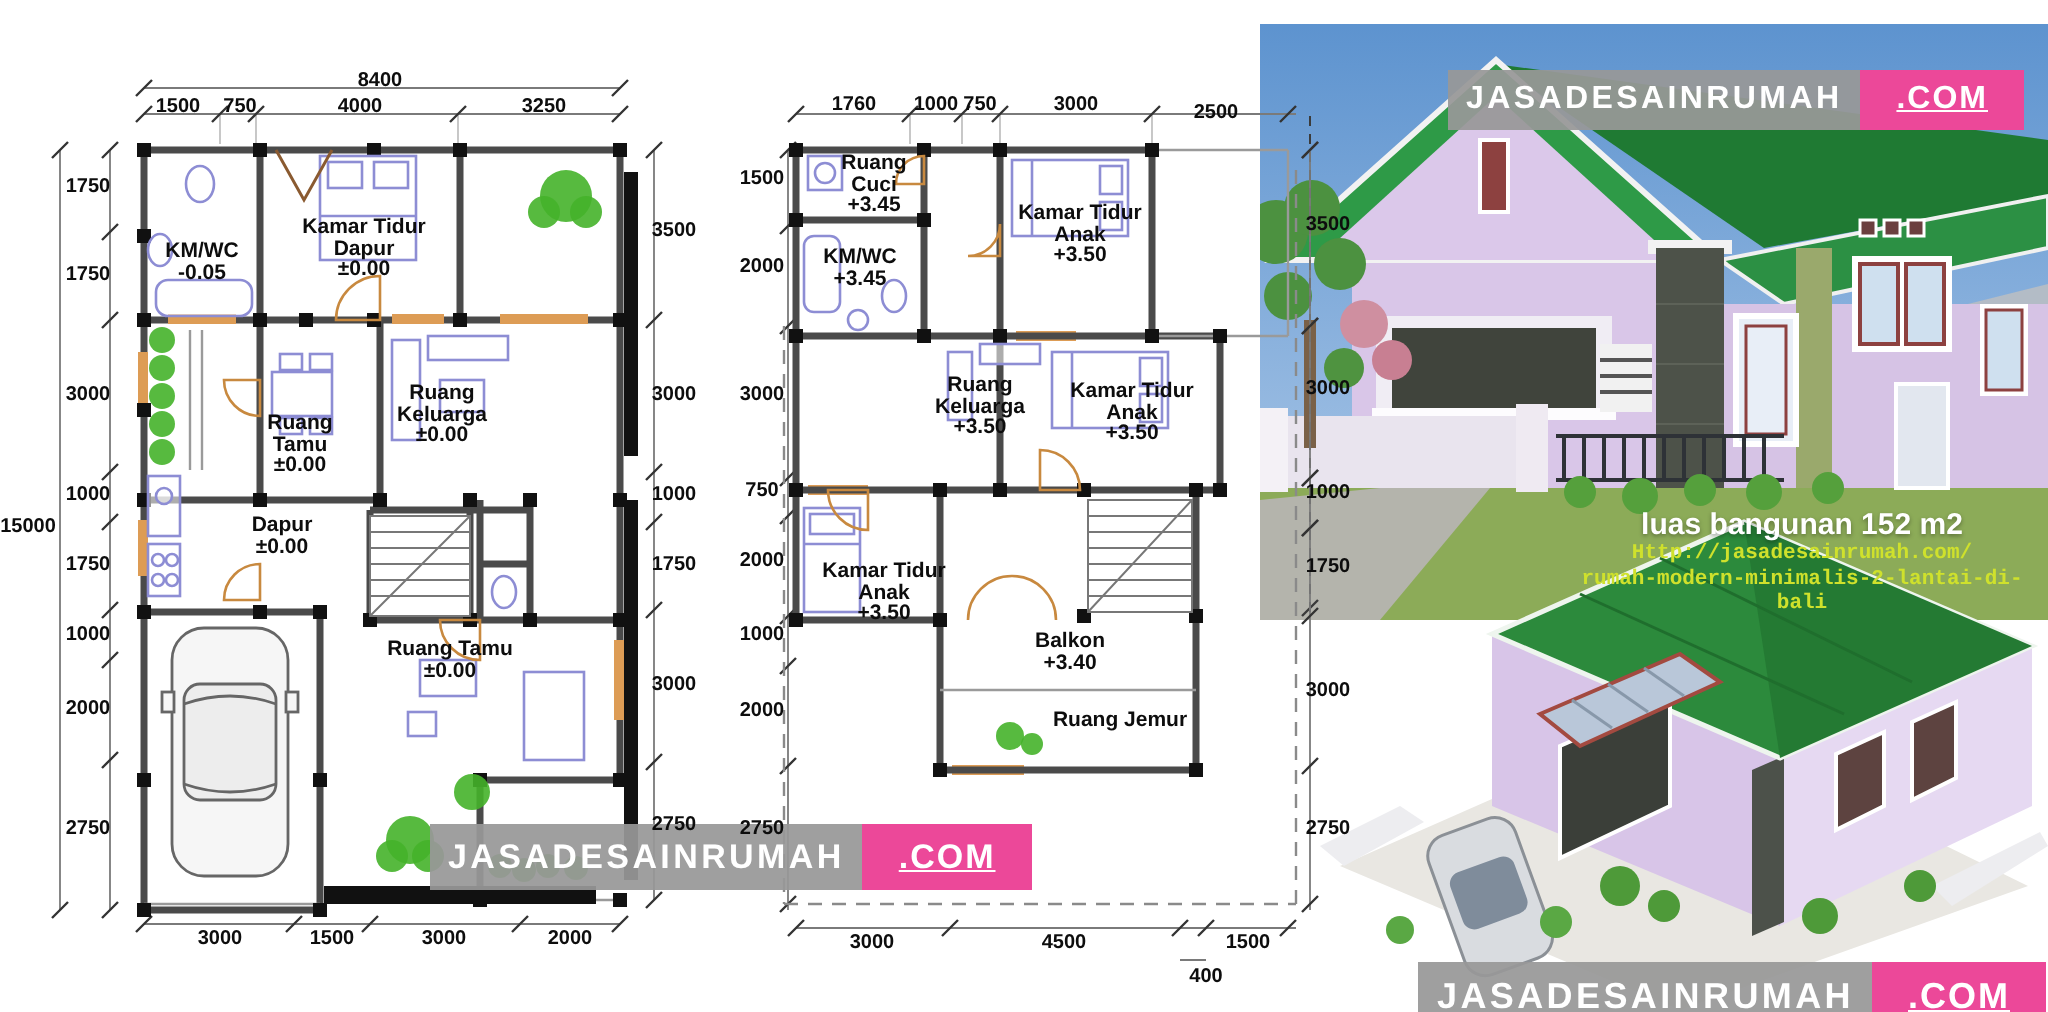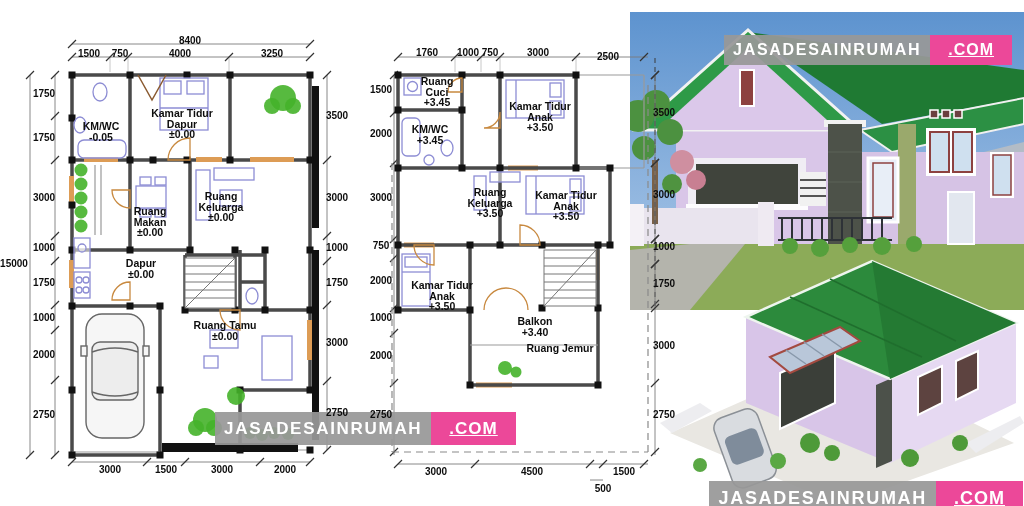--- a/index.html
+++ b/index.html
@@ -434,21 +434,21 @@
         <div>KM/WC</div>
         <div>-0.05</div>
       </div>
       <div class="lbl lbl-room" style="left: 182px; top: 124px;">
         <div>Kamar Tidur</div>
         <div>Dapur</div>
         <div>±0.00</div>
       </div>
       <div class="lbl lbl-room" style="left: 150px; top: 222px;">
         <div>Ruang</div>
-        <div>Makan</div>
+        <div>Tamu</div>
         <div>±0.00</div>
       </div>
       <div class="lbl lbl-room" style="left: 221px; top: 207px;">
         <div>Ruang</div>
         <div>Keluarga</div>
         <div>±0.00</div>
       </div>
       <div class="lbl lbl-room" style="left: 108px; top: 268px; margin-left: 33px;">
         <div>Dapur</div>
         <div>±0.00</div>
@@ -517,21 +517,21 @@
       <div class="lbl lbl-dim" style="left: 436px; top: 472px;">
         <div>3000</div>
       </div>
       <div class="lbl lbl-dim" style="left: 532px; top: 472px;">
         <div>4500</div>
       </div>
       <div class="lbl lbl-dim" style="left: 624px; top: 472px;">
         <div>1500</div>
       </div>
       <div class="lbl lbl-dim" style="left: 603px; top: 489px;">
-        <div>500</div>
+        <div>400</div>
       </div>
       <div class="lbl lbl-room" style="left: 437px; top: 92px;">
         <div>Ruang</div>
         <div>Cuci</div>
         <div>+3.45</div>
       </div>
       <div class="lbl lbl-room" style="left: 430px; top: 134px;">
         <div>KM/WC</div>
         <div>+3.45</div>
       </div>
@@ -552,31 +552,36 @@
       </div>
       <div class="lbl lbl-room" style="left: 442px; top: 296px;">
         <div>Kamar Tidur</div>
         <div>Anak</div>
         <div>+3.50</div>
       </div>
       <div class="lbl lbl-room" style="left: 535px; top: 326px;">
         <div>Balkon</div>
         <div>+3.40</div>
       </div>
-      <div class="lbl lbl-room" style="left: 560px; top: 348px;">
+      <div class="lbl lbl-room" style="left: 560px; top: 360px;">
         <div>Ruang Jemur</div>
       </div>
     </div>
 
   <div id="banner-top" class="banner">
     <span class="gray">JASADESAINRUMAH</span>
     <span class="red">.COM</span>
   </div>
 
 
+  <div id="roof-overlay">
+    <div class="area-text">luas bangunan 152 m2</div>
+    <div class="url-text">Http://jasadesainrumah.com/</div>
+    <div class="url-text">rumah-modern-minimalis-2-lantai-di-bali</div>
+  </div>
 
   <div id="banner-center" class="banner">
     <span class="gray">JASADESAINRUMAH</span>
     <span class="red">.COM</span>
   </div>
 
   <div id="banner-bottom" class="banner">
     <span class="gray">JASADESAINRUMAH</span>
     <span class="red">.COM</span>
   </div>

